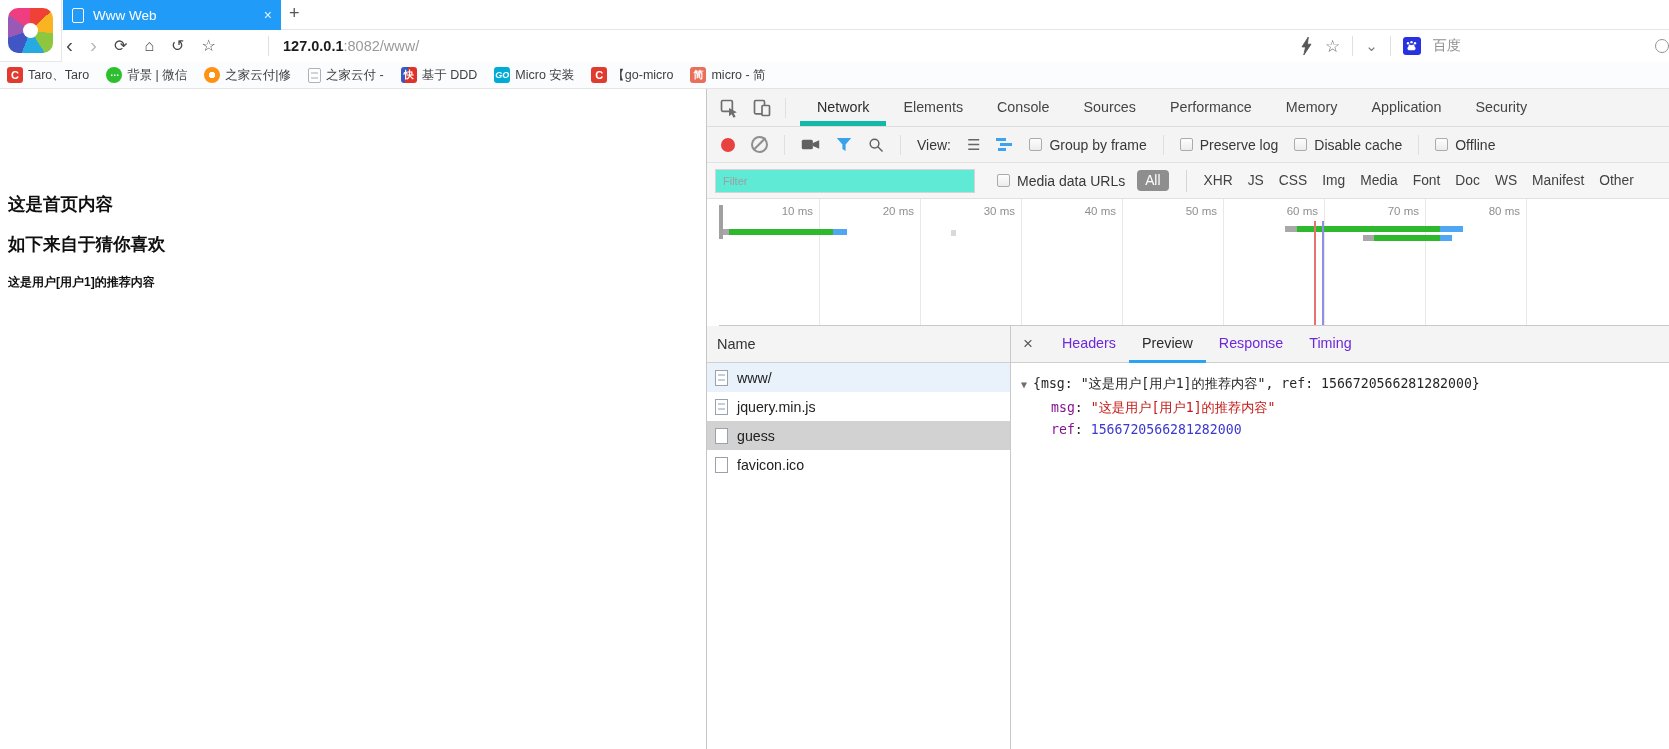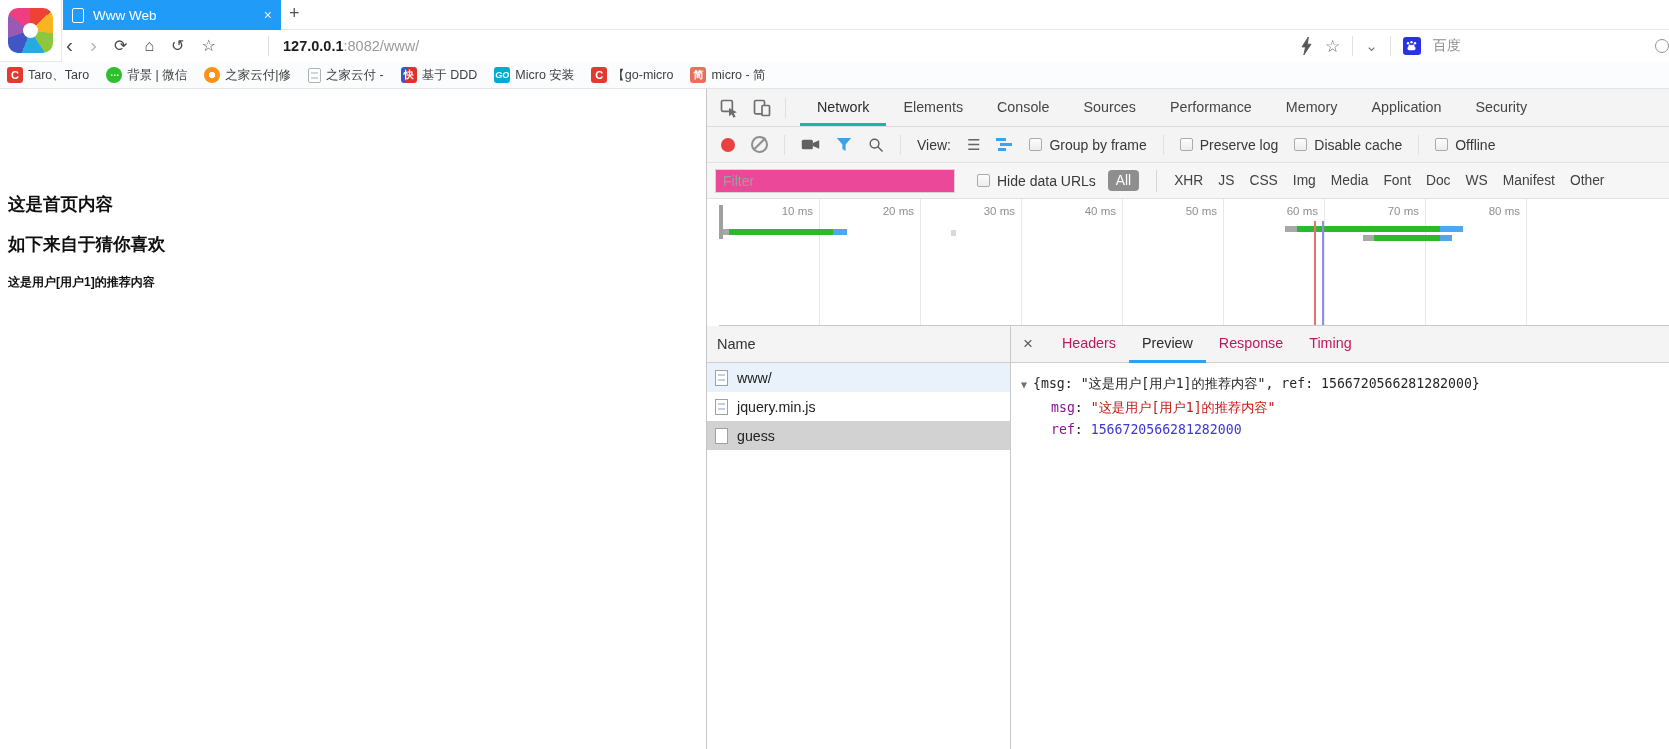--- a/index.html
+++ b/index.html
@@ -48,31 +48,31 @@
   .webpage{position:absolute;left:0;top:89px;width:706px;height:660px;background:#fff;}
   .ph{position:absolute;left:8px;font-weight:700;color:#0f0f0f;white-space:nowrap;text-align:right;}
   .ph1{top:103px;font-size:17.5px;}
   .ph2{top:143px;font-size:17.5px;}
   .ph3{top:185px;font-size:12px;}
   
   .devtools{position:absolute;left:706px;top:89px;width:963px;height:660px;background:#fff;border-left:1px solid #c6c6c6;box-sizing:border-box;overflow:hidden;}
   .dt-tabs{position:absolute;left:0;top:0;width:100%;height:38px;background:#f4f4f4;border-bottom:1px solid #dcdcdc;box-sizing:border-box;display:flex;align-items:center;overflow:hidden;}
   .dt-tabicons{display:flex;align-items:center;gap:13px;padding:0 14px 0 12px;}
   .dt-tab{padding:0 17px;font-size:14.3px;color:#454545;height:38px;line-height:36px;box-sizing:border-box;white-space:nowrap;}
-  .dt-tab.active{color:#2b2b2b;border-bottom:4px solid #14b8a6;}
+  .dt-tab.active{color:#2b2b2b;border-bottom:6px solid #14b8a6;}
   .dt-toolbar{position:absolute;left:0;top:38px;width:100%;height:36px;background:#f4f4f4;border-bottom:1px solid #e2e2e2;box-sizing:border-box;display:flex;align-items:center;gap:16px;padding-left:14px;overflow:hidden;}
   .record-ico{width:14px;height:14px;border-radius:50%;background:#e94040;flex:0 0 auto;}
   .clear-ico{width:13px;height:13px;border:2px solid #8f8f8f;border-radius:50%;position:relative;flex:0 0 auto;}
   .clear-ico:after{content:'';position:absolute;left:-2px;top:5px;width:17px;height:2px;background:#8f8f8f;transform:rotate(-45deg);}
   .tlabel{font-size:14px;color:#383838;white-space:nowrap;}
   .cb{width:13px;height:13px;border:1px solid #ababab;border-radius:2px;background:linear-gradient(#fdfdfd,#ececec);flex:0 0 auto;box-sizing:border-box;}
   .cbg{display:flex;align-items:center;gap:7px;}
   .glyph-ico{color:#666;font-size:15px;line-height:1;}
   .dt-filterrow{position:absolute;left:0;top:74px;width:100%;height:36px;background:#f6f6f6;border-bottom:1px solid #e0e0e0;box-sizing:border-box;display:flex;align-items:center;padding-left:8px;overflow:hidden;}
-  .filter-input{width:240px;height:24px;border:1px solid #d4d4d4;background:#ec4899;font-size:14px;padding:0 7px;box-sizing:border-box;font-family:"Liberation Sans",sans-serif;outline:none;color:#333;}
+  .filter-input{width:260px;height:24px;border:1px solid #d4d4d4;background:#5eead4;font-size:11px;padding:0 7px;box-sizing:border-box;font-family:"Liberation Sans",sans-serif;outline:none;color:#333;}
   .filter-input::placeholder{color:#9e9e9e;}
   .hide-cbg{margin-left:22px;}
   .ftype{font-size:13.8px;color:#424242;white-space:nowrap;}
   .ftype.active{background:#8e8e8e;color:#fff;border-radius:4px;padding:3px 8px;}
   .ftypes{display:flex;align-items:center;gap:15px;margin-left:12px;}
   .ftype-sep{width:1px;height:22px;background:#d6d6d6;margin:0 2px;}
   .dt-overview{position:absolute;left:12px;top:110px;width:100%;height:127px;background:#fff;border-bottom:1px solid #c9c9c9;box-sizing:border-box;overflow:hidden;}
   .ov-grid{position:absolute;top:0;bottom:0;width:1px;background:#e8e8e8;}
   .ov-label{position:absolute;top:6px;width:64px;text-align:right;font-size:11.5px;color:#8f8f8f;}
   .ov-bar{position:absolute;height:6px;}
@@ -82,21 +82,21 @@
   .req-table{position:absolute;left:0;top:0;width:304px;bottom:0;border-right:1px solid #c9c9c9;box-sizing:border-box;background:#fff;}
   .req-header{height:37px;line-height:36px;background:#f4f4f4;border-bottom:1px solid #cfcfcf;box-sizing:border-box;padding-left:10px;font-size:14.5px;color:#333;}
   .req-row{height:29px;display:flex;align-items:center;font-size:14.2px;color:#222;}
   .req-row.stripe{background:#e9f2fb;}
   .req-row.selected{background:#d2d2d2;}
   .req-ico{width:13px;height:16px;border:1px solid #9aa2ab;box-sizing:border-box;margin:0 9px 0 8px;flex:0 0 auto;background:#fff;}
   .ico-doc{background:repeating-linear-gradient(to bottom,#c3cfda 0 2px,#fff 2px 5px) content-box,#fff padding-box;padding:3px 2px;}
   .detail-pane{position:absolute;left:304px;right:0;top:0;bottom:0;background:#fff;}
   .detail-tabs{height:37px;background:#f4f4f4;border-bottom:1px solid #cfcfcf;box-sizing:border-box;display:flex;align-items:center;padding-left:12px;}
   .dtl-close{font-size:17px;color:#5a5a5a;margin-right:16px;}
-  .dtl-tab{padding:0 13px;font-size:14.3px;color:#be185d;height:37px;line-height:35px;box-sizing:border-box;}
+  .dtl-tab{padding:0 13px;font-size:14.3px;color:#6d28d9;height:37px;line-height:35px;box-sizing:border-box;}
   .dtl-tab.active{color:#2b2b2b;border-bottom:3px solid #2aa3f4;}
   .preview{padding:10px 0 0 10px;font-family:"DejaVu Sans Mono",monospace;font-size:13.2px;line-height:22.5px;white-space:nowrap;}
   .pv-toggle{color:#6e6e6e;font-size:10px;margin-right:6px;}
   .pv-summary{color:#262626;}
   .pv-indent{padding-left:30px;}
   .pv-key{color:#881391;}
   .pv-colon{color:#262626;}
   .pv-str{color:#c41a16;}
   .pv-num{color:#3b38cf;}
 </style>
@@ -272,21 +272,21 @@
       <span class="cbg">
         <span class="cb"></span>
         <span class="tlabel">Offline</span>
       </span>
     </div>
 
     <div class="dt-filterrow">
       <input class="filter-input" placeholder="Filter" style="">
       <span class="cbg hide-cbg">
         <span class="cb"></span>
-        <span class="tlabel">Hide data URLs</span>
+        <span class="tlabel">Media data URLs</span>
       </span>
       <span class="ftypes" id="ftypes">
           <span class="ftype active">All</span>
           <span class="ftype-sep"></span>
           <span class="ftype">XHR</span>
           <span class="ftype">JS</span>
           <span class="ftype">CSS</span>
           <span class="ftype">Img</span>
           <span class="ftype">Media</span>
           <span class="ftype">Font</span>
@@ -338,20 +338,24 @@
               <span class="req-name">www/</span>
             </div>
             <div class="req-row">
               <span class="req-ico ico-doc"></span>
               <span class="req-name">jquery.min.js</span>
             </div>
             <div class="req-row selected">
               <span class="req-ico ico-plain"></span>
               <span class="req-name">guess</span>
             </div>
+            <div class="req-row">
+              <span class="req-ico ico-plain"></span>
+              <span class="req-name">favicon.ico</span>
+            </div>
           </div>
       </div>
       <div class="detail-pane">
         <div class="detail-tabs">
           <span class="dtl-close">×</span>
           <span id="dtl-tabs" style="display:flex;align-items:center;height:37px;">
               <span class="dtl-tab">Headers</span>
               <span class="dtl-tab active">Preview</span>
               <span class="dtl-tab">Response</span>
               <span class="dtl-tab">Timing</span>

